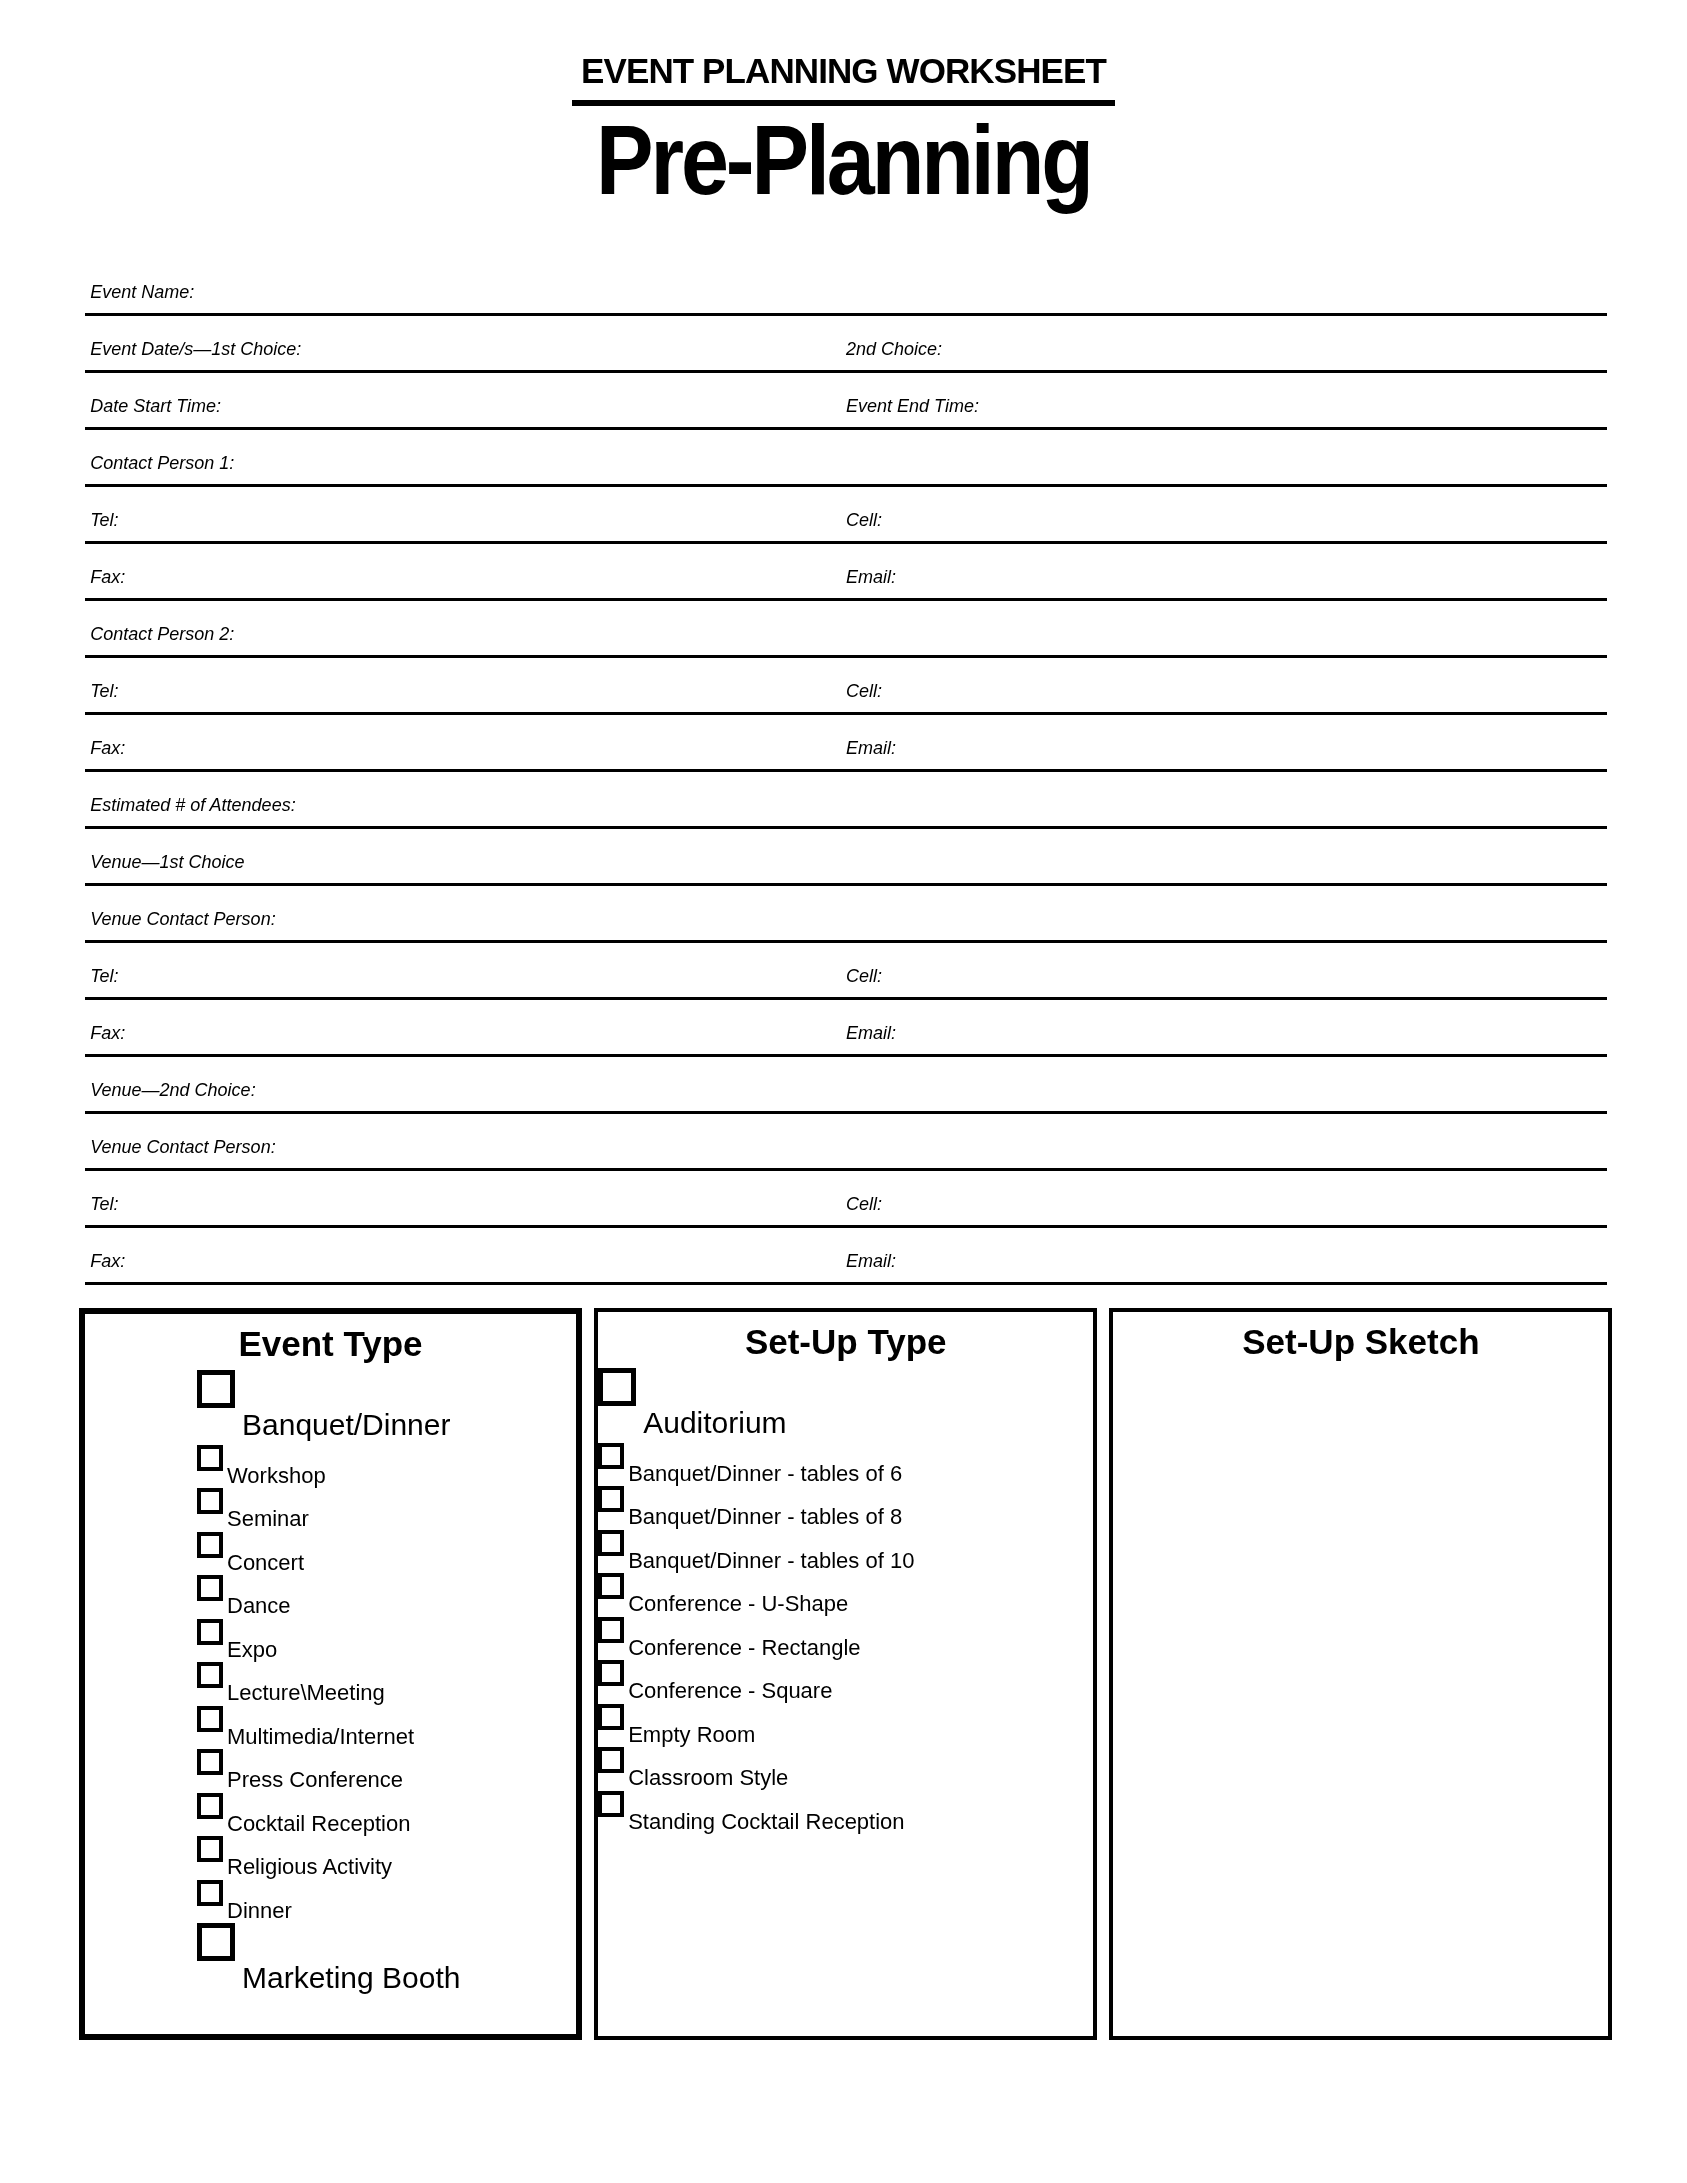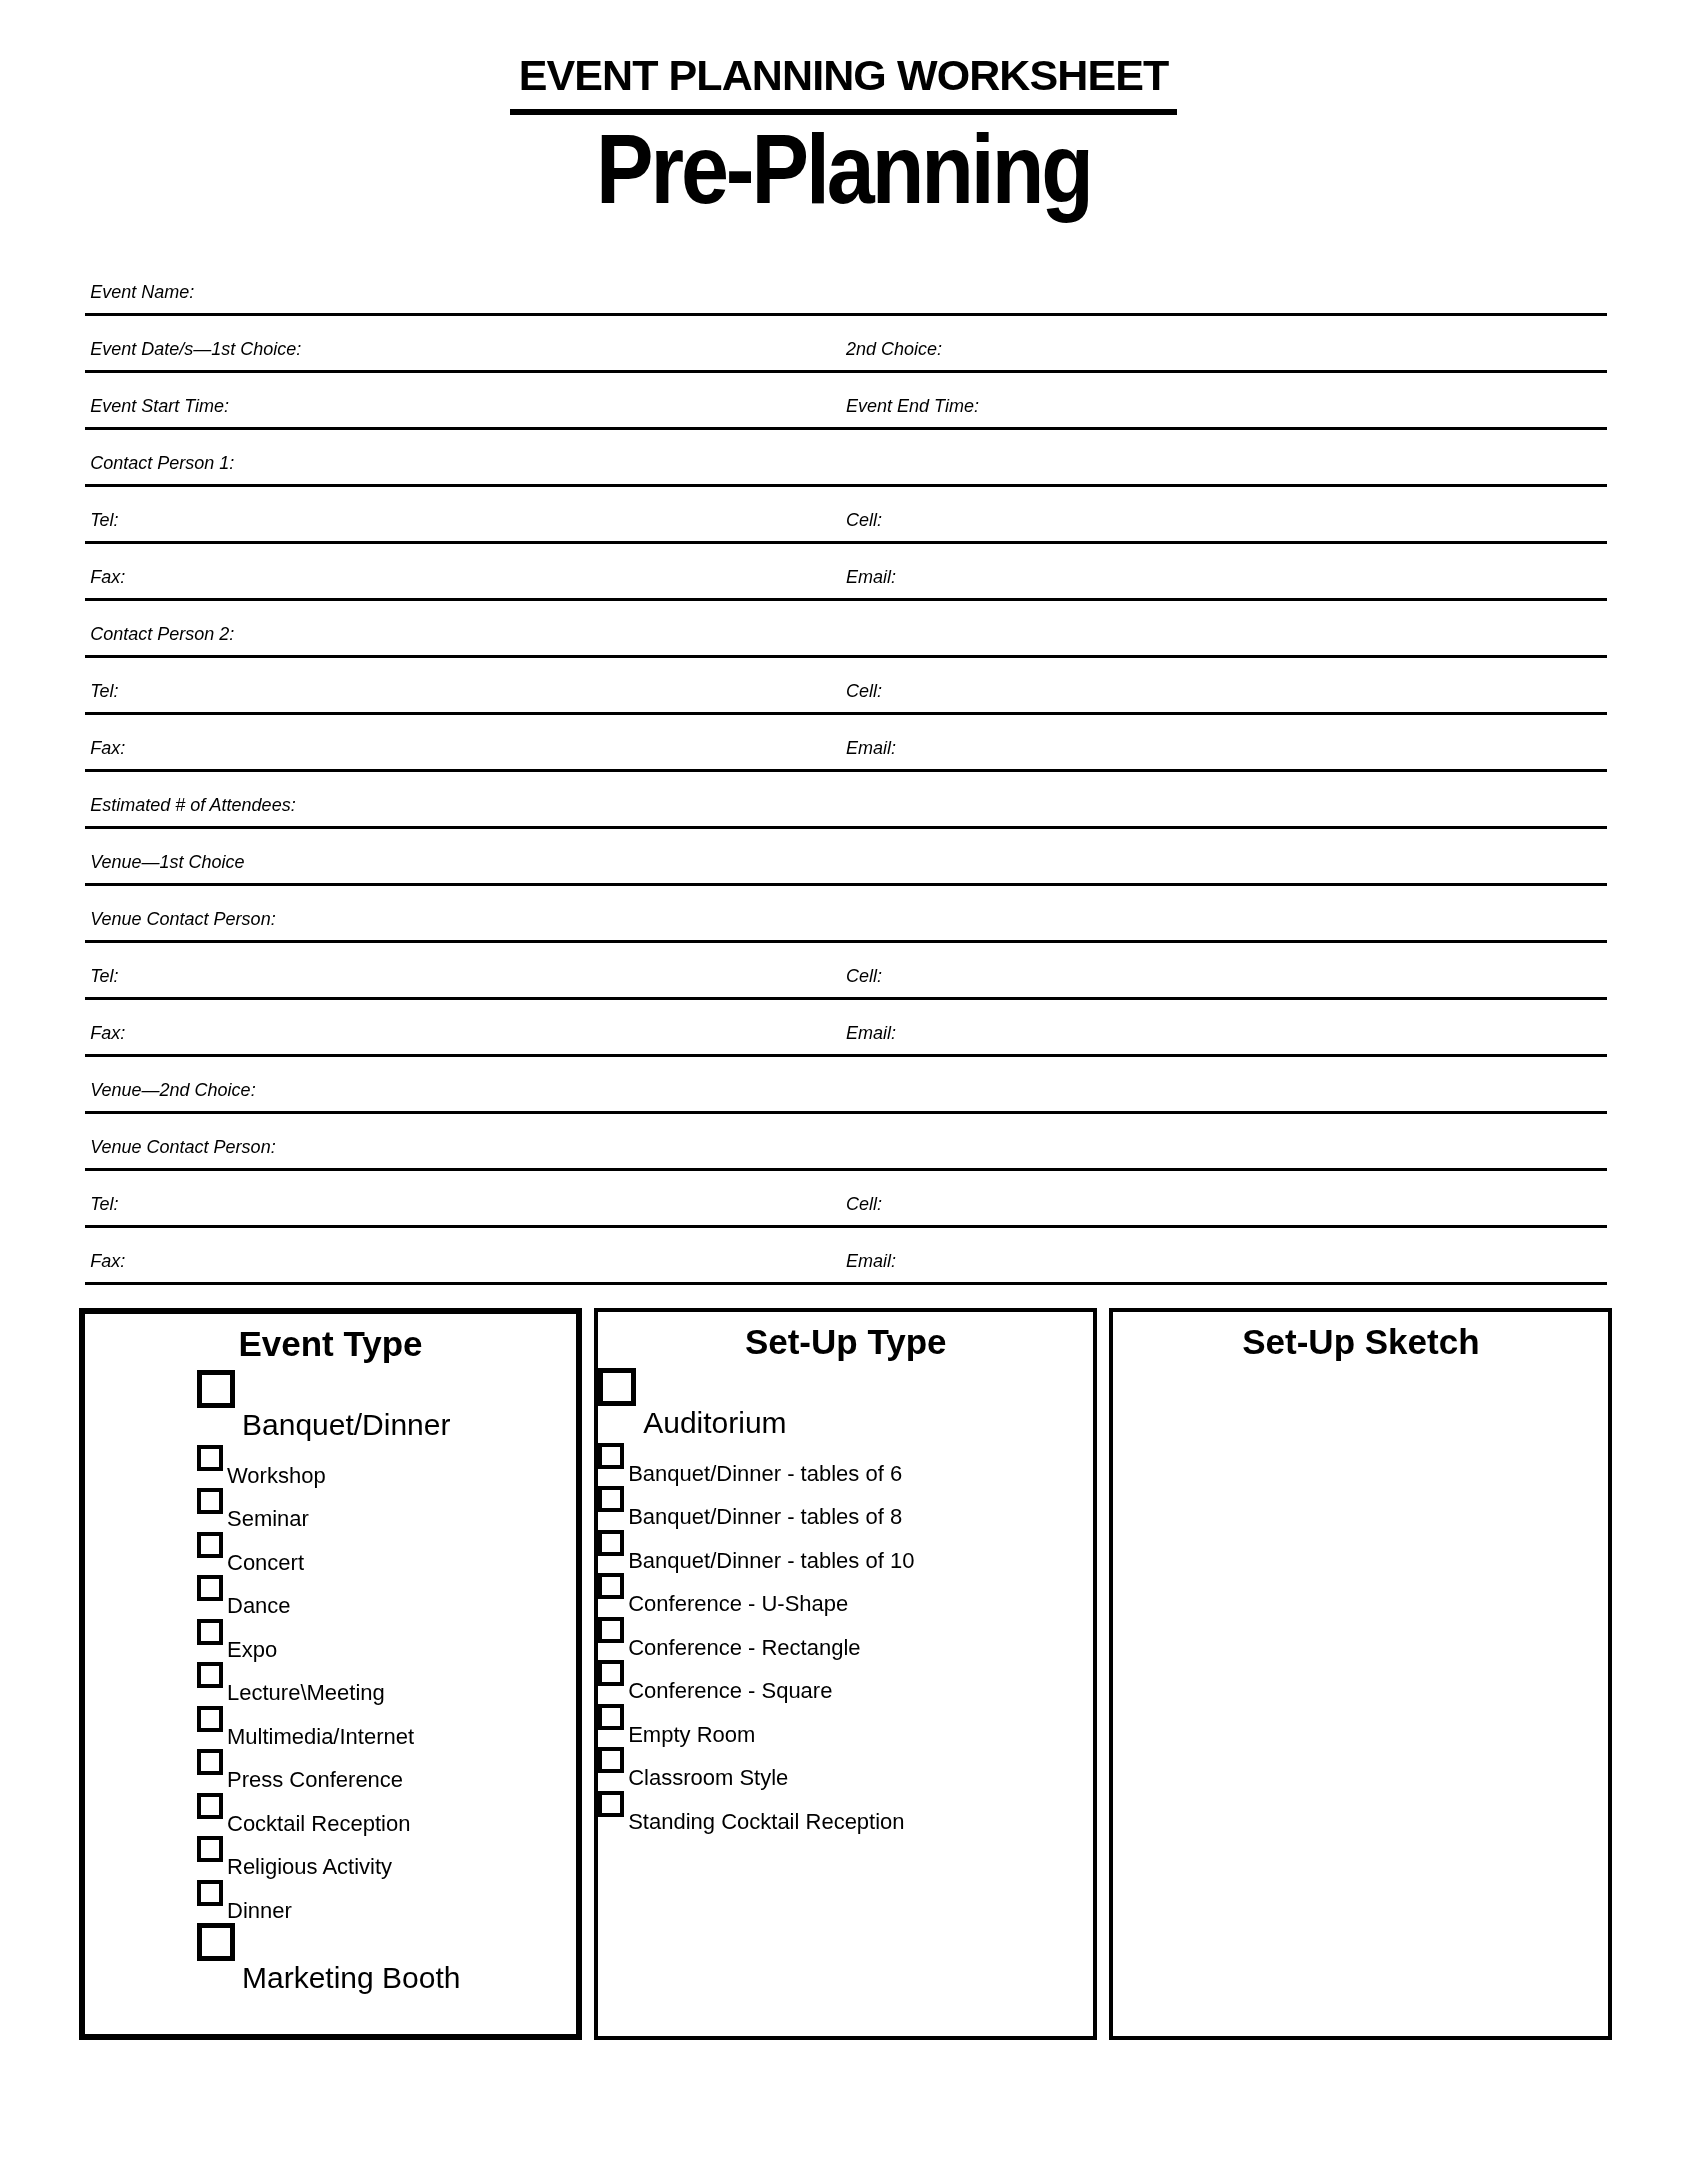--- a/index.html
+++ b/index.html
@@ -1,21 +1,21 @@
 <!DOCTYPE html>
 <html style="font-size:14px"><head>
 <meta charset="utf-8">
 <style>
   html,body{margin:0;padding:0;background:#ffffff;}
   .page{position:relative;width:1687px;height:2184px;background:#ffffff;color:#000;
         font-family:"Liberation Sans", sans-serif;overflow:hidden;}
 
   
   .header{position:absolute;top:51px;left:0;width:100%;text-align:center;}
-  .ws-title{display:inline-block;font-weight:bold;font-size:43px;letter-spacing:-0.9px;
+  .ws-title{display:inline-block;font-weight:bold;font-size:35px;letter-spacing:-0.9px;
             padding:0 8.7px 8.7px 8.7px;border-bottom:6.1px solid #000;text-align:center;}
   .main-title{margin-top:5.2px;font-weight:bold;font-size:98px;letter-spacing:-3.5px;
               transform:scaleX(.88);transform-origin:center top;line-height:1.0;}
 
   
   .form{position:absolute;left:85px;top:259px;width:1522px;}
   .row{position:relative;height:54px;border-bottom:3.5px solid #000;}
   .flabel{position:absolute;bottom:10.5px;left:5.2px;font-style:italic;font-size:18px;white-space:nowrap;}
   .flabel.right{left:50%;}
 
@@ -51,21 +51,21 @@
 
   <div class="form">
     <div class="row">
       <span class="flabel">Event Name:</span>
     </div>
     <div class="row">
       <span class="flabel">Event Date/s—1st Choice:</span>
       <span class="flabel right">2nd Choice:</span>
     </div>
     <div class="row">
-      <span class="flabel">Event Start Time:</span>
+      <span class="flabel">Date Start Time:</span>
       <span class="flabel right">Event End Time:</span>
     </div>
     <div class="row">
       <span class="flabel">Contact Person 1:</span>
     </div>
     <div class="row">
       <span class="flabel">Tel:</span>
       <span class="flabel right">Cell:</span>
     </div>
     <div class="row">

